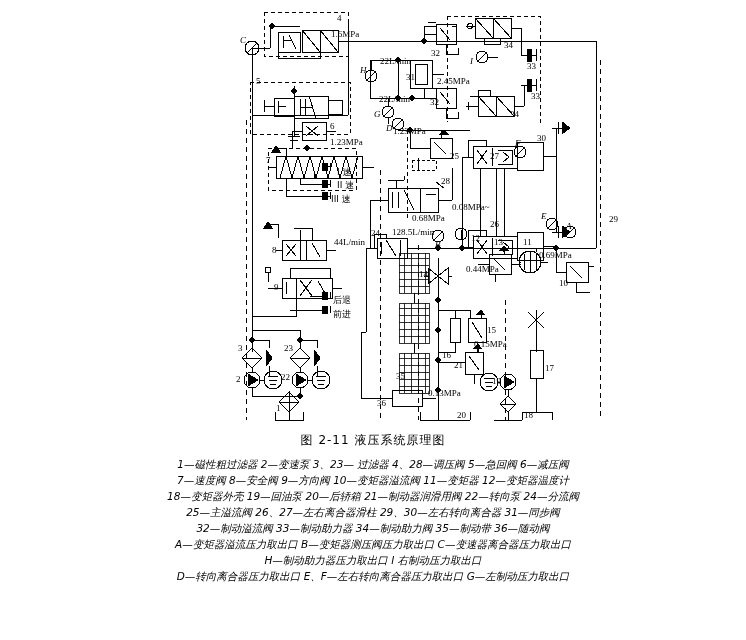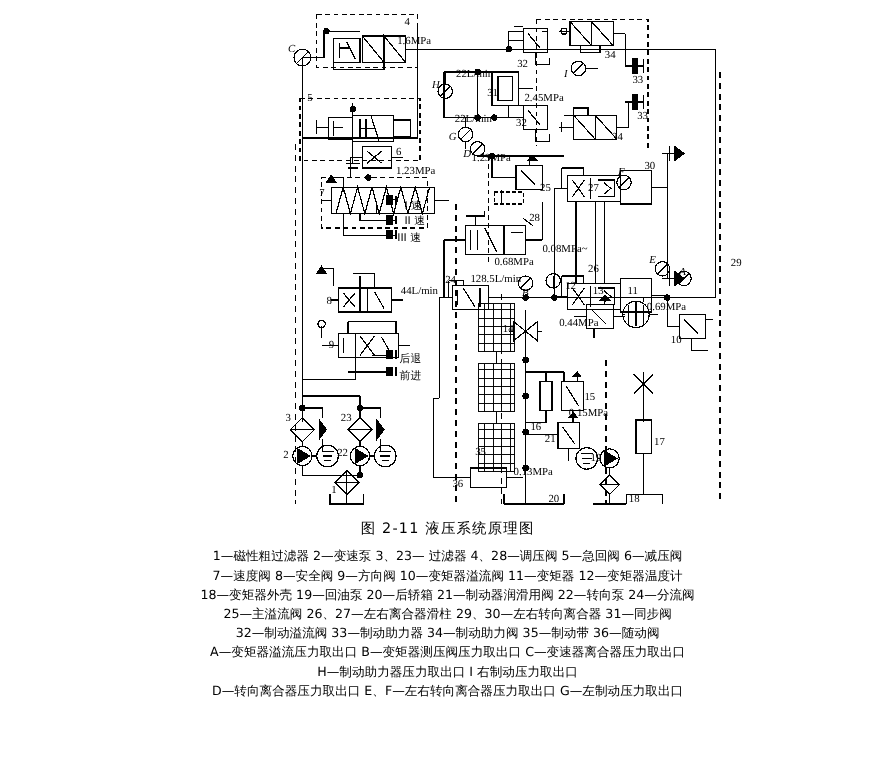--- a/index.html
+++ b/index.html
@@ -11,21 +11,21 @@
   #sheet{position:absolute;left:0;top:0;width:746px;height:640px;}
   svg{position:absolute;left:0;top:0;}
   .lbl{position:absolute;font-size:9px;line-height:1;white-space:nowrap;}
   .lbl.it{font-style:italic;font-family:"Liberation Serif",serif;}
   .lbl.cn{font-family:"DejaVu Sans","Liberation Sans",sans-serif;font-size:9px;}
   .num{position:absolute;font-size:9px;line-height:1;white-space:nowrap;}
   #caption{position:absolute;left:0;top:432px;width:746px;text-align:center;}
   #capTitle{font-size:12px;letter-spacing:1px;margin-bottom:7px;
     font-family:"DejaVu Sans","Liberation Sans",sans-serif;}
   .capline{font-size:10.5px;line-height:16px;white-space:nowrap;
-    font-family:"DejaVu Sans","Liberation Sans",sans-serif;}
+    font-family:"DejaVu Sans","Liberation Sans",sans-serif;font-style:italic;}
 </style>
 </head>
 <body>
 
 <div id="sheet">
 
   <svg id="diagram" width="746" height="640" shape-rendering="crispEdges">
     <g fill="none" stroke="#000" stroke-width="1">
 
       <rect x="264" y="12" width="84" height="44" stroke-dasharray="4,3"></rect>

